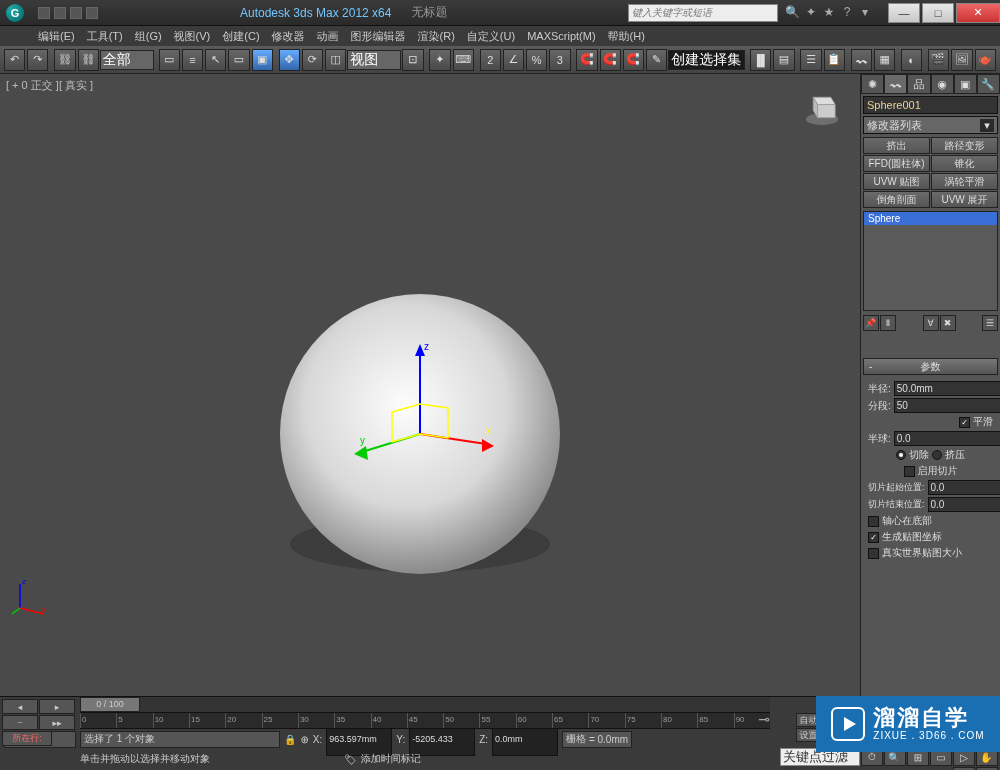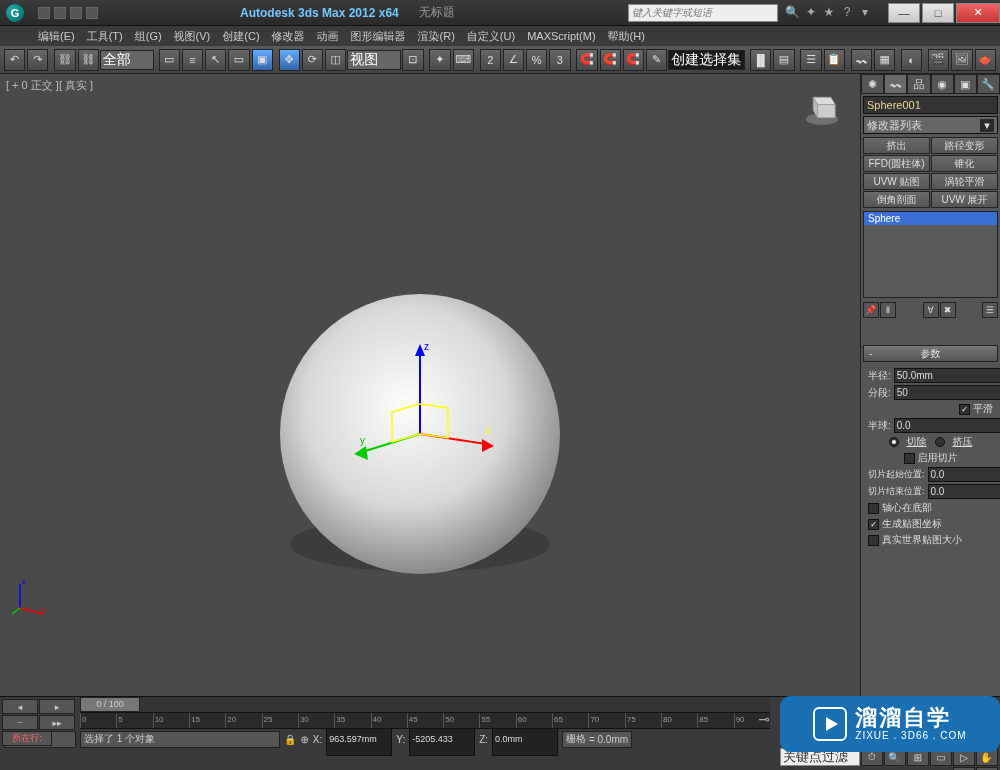--- a/index.html
+++ b/index.html
@@ -3,21 +3,21 @@
 <meta charset="utf-8">
 <style>
 * { margin: 0; padding: 0; box-sizing: border-box; font-family: "Microsoft YaHei", Arial, sans-serif; user-select: none; }
 body { width: 1000px; height: 770px; background: #4a4a4a; overflow: hidden; position: relative; }
 
 
 .titlebar { height: 26px; background: linear-gradient(#3a3a3a,#2a2a2a); display: flex; align-items: center; color: #73c6ff; font-size: 12px; padding-left: 6px; border-bottom: 1px solid #111; }
 .titlebar .logo { width: 18px; height: 18px; background: radial-gradient(circle at 30% 30%,#2aa,#066); border-radius: 50%; margin-right: 8px; display:flex;align-items:center;justify-content:center;color:#fff;font-size:11px;font-weight:bold;}
 .titlebar .qab { width:12px;height:12px;margin:0 2px;background:#555;border:1px solid #666;}
 .titlebar .qab-group{display:flex;margin-left:4px;}
-.titlebar .title-text{margin-left:140px;font-weight:bold;}
+.titlebar .title-text{margin-left:140px;font-weight:normal;}
 .titlebar .title-doc{color:#999;margin-left:20px;}
 .titlebar .search{margin-left:auto;width:150px;height:18px;background:#eee;border:1px solid #888;font-size:10px;padding:0 3px;color:#777;font-style:italic;line-height:16px;}
 .titlebar .sys-icons{display:flex;margin:0 6px;}
 .titlebar .sys-icons span{width:16px;height:16px;margin:0 1px;color:#aaa;text-align:center;font-size:12px;}
 .titlebar .winbtns{display:flex;margin-left:6px;}
 .titlebar .winbtn{width:32px;height:20px;background:linear-gradient(#e8e8e8,#c8c8c8);border:1px solid #888;margin-left:2px;display:flex;align-items:center;justify-content:center;font-size:11px;color:#333;}
 .titlebar .winbtn.close{background:linear-gradient(#e66,#c33);color:#fff;width:44px;}
 
 
 .menubar{height:20px;background:#3a3a3a;display:flex;align-items:center;font-size:11px;color:#ccc;padding-left:32px;}
@@ -40,21 +40,21 @@
 
 .cmdpanel{position:absolute;top:74px;right:0;width:140px;bottom:74px;background:#555;border-left:1px solid #222;display:flex;flex-direction:column;font-size:11px;color:#ddd;}
 .cmd-tabs{display:flex;height:20px;background:#444;}
 .cmd-tab{flex:1;border:1px solid #222;display:flex;align-items:center;justify-content:center;background:#555;}
 .cmd-tab.active{background:#6a6a6a;}
 .objname{height:18px;background:#333;border:1px solid #111;margin:2px;padding:0 3px;line-height:16px;color:#e9d491;}
 .modlist{height:18px;background:#666;border:1px solid #111;margin:0 2px 2px;display:flex;align-items:center;padding:0 3px;}
 .modlist .arrow{margin-left:auto;width:14px;text-align:center;background:#2a2a2a;}
 .modbtns{display:grid;grid-template-columns:1fr 1fr;gap:1px;padding:1px 2px;}
 .modbtn{height:17px;background:linear-gradient(#6a6a6a,#555);border:1px solid #222;display:flex;align-items:center;justify-content:center;font-size:10px;}
-.stack{margin:2px;height:87px;background:#5a5a5a;border:1px solid #222;}
+.stack{margin:2px;height:100px;background:#5a5a5a;border:1px solid #222;}
 .stack-item{background:#3a6fd8;color:#fff;padding:1px 4px;font-size:10px;}
 .stack-tools{display:flex;padding:2px;gap:1px;}
 .stack-tools .st{width:16px;height:16px;background:#555;border:1px solid #222;font-size:9px;display:flex;align-items:center;justify-content:center;}
 .stack-tools .spacer{flex:1;}
 .rollout-hdr{height:17px;background:linear-gradient(#777,#555);border:1px solid #222;margin:1px 2px;display:flex;align-items:center;justify-content:center;font-size:10px;position:relative;}
 .rollout-hdr .dash{position:absolute;left:5px;}
 .rollout-body{padding:3px 5px 4px;background:#555;margin:0 2px;}
 .prow{display:flex;align-items:center;margin:2px 0;gap:3px;font-size:10px;}
 .prow label{flex:0 0 auto;}
 .spinner{display:flex;flex:1;}
@@ -78,21 +78,21 @@
 .leftplay .row{display:flex;gap:1px;margin-bottom:1px;}
 .leftplay .pb{width:36px;height:15px;background:#555;border:1px solid #222;font-size:9px;display:flex;align-items:center;justify-content:center;}
 .leftplay .pb.red{color:#f66;}
 .rightnav{position:absolute;right:2px;top:32px;display:flex;gap:1px;flex-wrap:wrap;width:224px;justify-content:flex-end;}
 .rightnav .nb{width:22px;height:18px;background:#555;border:1px solid #222;color:#ddd;display:flex;align-items:center;justify-content:center;font-size:10px;}
 .rightnav .dropdown{width:56px;height:18px;background:#eee;border:1px solid #888;color:#333;font-size:13px;padding:0 2px;line-height:16px;}
 .autokey{position:absolute;right:152px;top:16px;display:flex;flex-direction:column;gap:1px;}
 .autokey .ak{width:52px;height:14px;background:#555;border:1px solid #222;font-size:9px;text-align:center;line-height:12px;}
 
 
-.watermark{position:absolute;right:0;bottom:18px;width:220px;height:56px;background:#1a6fb3;display:flex;align-items:center;justify-content:center;color:#fff;border-radius:11px;}
+.watermark{position:absolute;right:0;bottom:18px;width:184px;height:56px;background:#1a6fb3;display:flex;align-items:center;justify-content:center;color:#fff;}
 .watermark .wm-logo{width:34px;height:34px;border:2px solid #fff;border-radius:6px;margin-right:8px;display:flex;align-items:center;justify-content:center;}
 .watermark .wm-logo::after{content:"";width:0;height:0;border-left:12px solid #fff;border-top:7px solid transparent;border-bottom:7px solid transparent;margin-left:3px;}
 .watermark .wm-text{display:flex;flex-direction:column;line-height:1;}
 .watermark .wm-big{font-size:22px;font-weight:bold;letter-spacing:2px;}
 .watermark .wm-small{font-size:10px;letter-spacing:1px;margin-top:2px;}
 </style>
 </head>
 <body>
 
 <div class="titlebar">
@@ -284,21 +284,21 @@
     <div class="prow" style="justify-content:flex-end;">
         <span class="chk">✓</span>
         <label>平滑</label>
       </div>
     <div class="prow">
         <label>半球:</label>
         <div class="spinner">
           <input value="0.0" style="">
         </div>
       </div>
-    <div class="prow" style="justify-content:center;gap:8px;text-decoration:underline;">
+    <div class="prow" style="justify-content:center;">
       <span class="radio on"></span>
         <label>切除</label>
       <span class="radio"></span>
         <label>挤压</label>
     </div>
     <div class="prow" style="justify-content:center;">
         <span class="chk"></span>
         <label>启用切片</label>
       </div>
     <div class="prow">
@@ -374,20 +374,26 @@
     <span>🔒</span>
     <span>⊕</span>
     <span>X:</span>
       <input class="num" value="963.597mm" style="">
     <span>Y:</span>
       <input class="num" value="-5205.433" style="">
     <span>Z:</span>
       <input class="num" value="0.0mm" style="">
     <div class="sb"><span>栅格</span>&nbsp;<span>= 0.0mm</span></div>
   </div>
+  <div class="promptrow">
+    <div class="sb" style="width:72px;"></div>
+    <div class="sb" style="flex:0 0 260px;">单击并拖动以选择并移动对象</div>
+    <span>🏷</span>
+    <div class="sb">添加时间标记</div>
+  </div>
   <div class="autokey">
     <div class="ak">自动关键点</div>
     <div class="ak">设置关键点</div>
   </div>
   <div class="rightnav">
     <div class="dropdown">选定对象</div>
     <div class="nb">▮◂</div>
     <div class="nb">◂</div>
     <div class="nb">▸</div>
     <div class="nb">▸</div>

